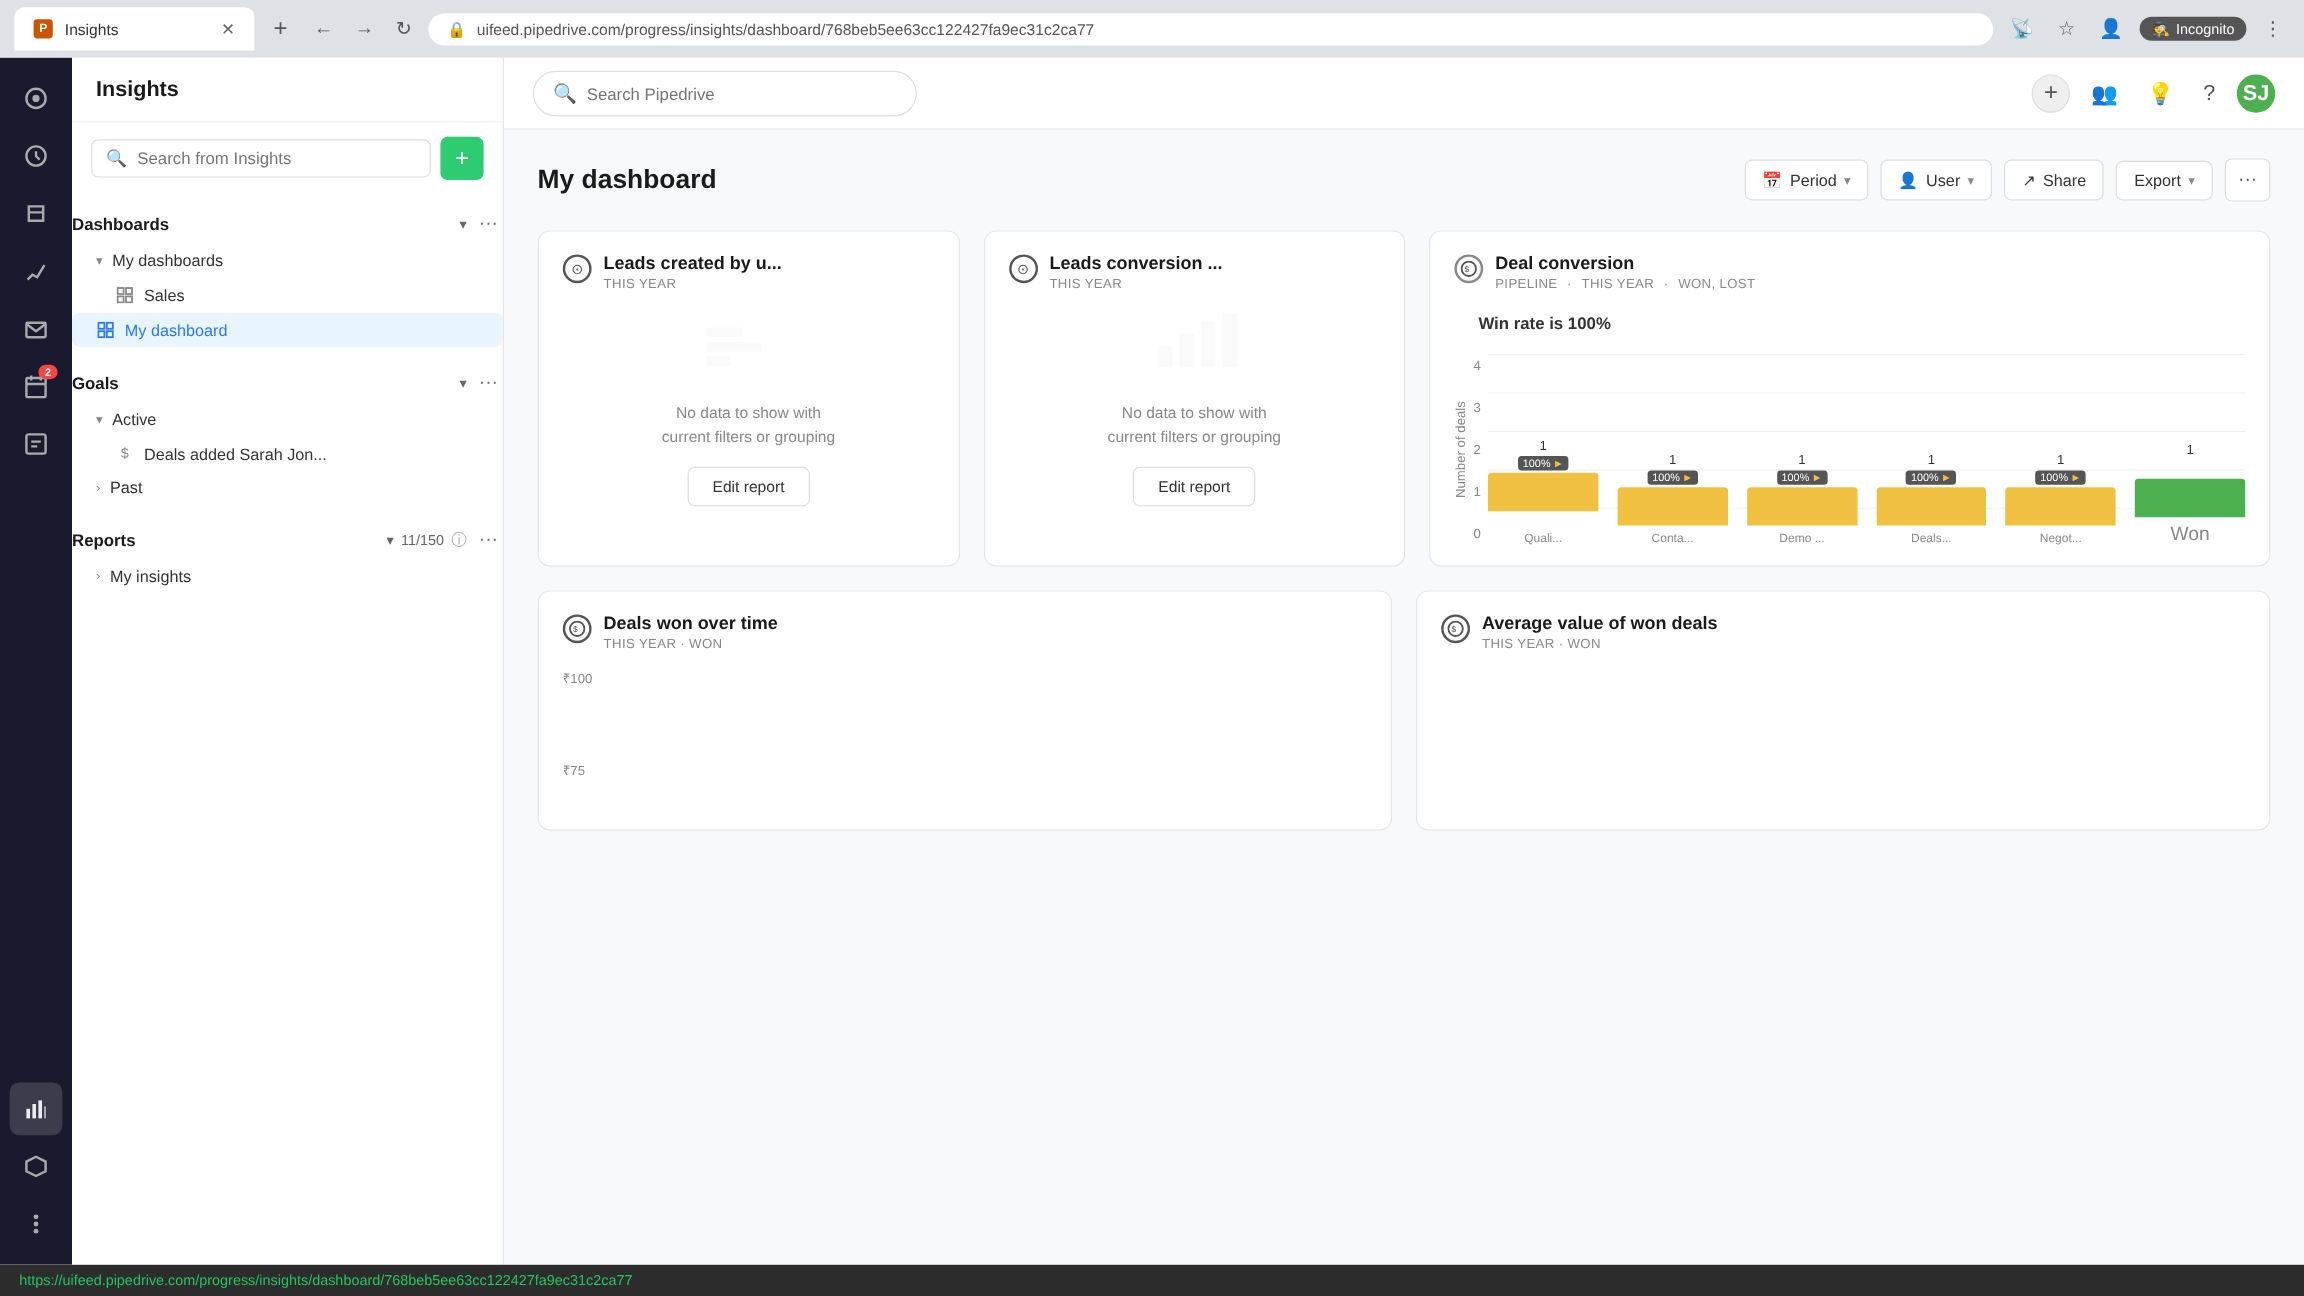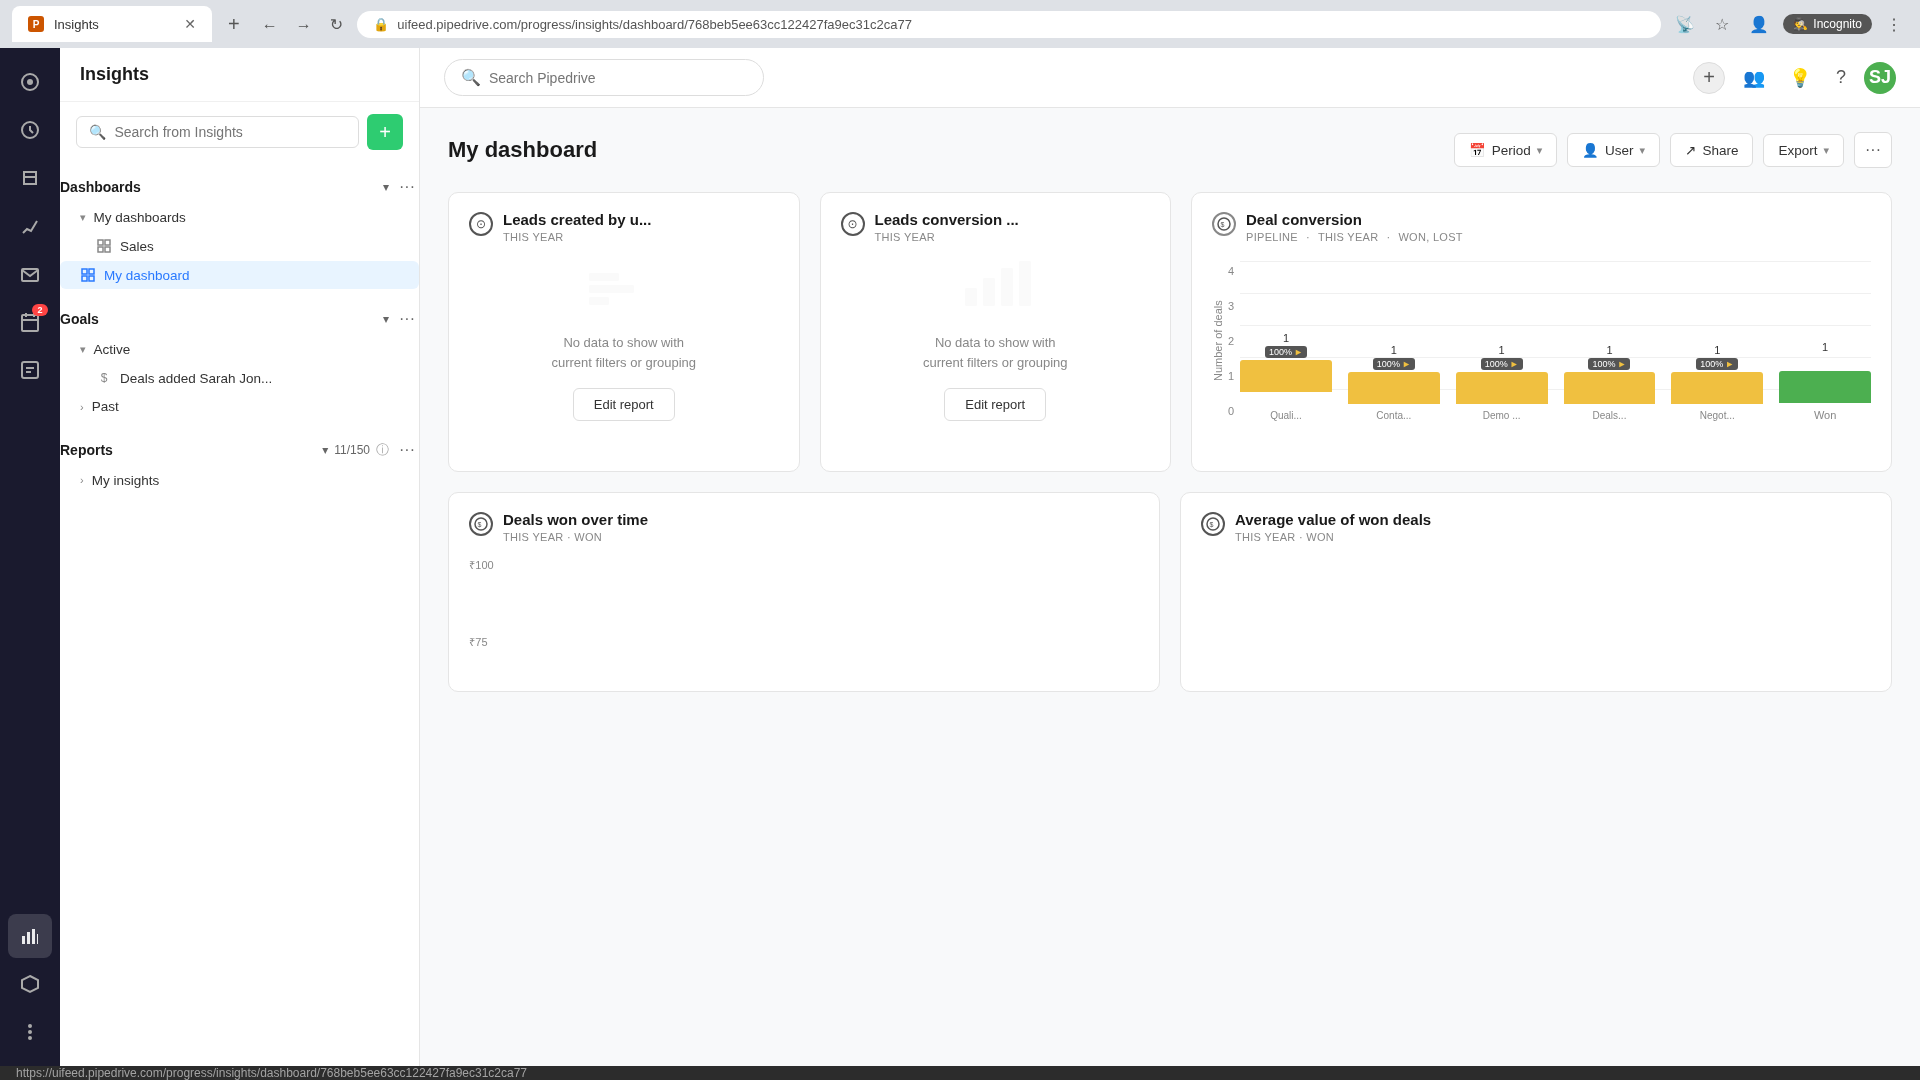--- a/index.html
+++ b/index.html
@@ -94,21 +94,21 @@
     .card-subtitle { font-size: 11px; color: #888; margin-top: 3px; letter-spacing: 0.3px; }
     .card-body { padding: 0 20px 20px; display: flex; flex-direction: column; align-items: center; justify-content: center; min-height: 180px; }
     .card-empty-icon { margin-bottom: 16px; opacity: 0.2; }
     .card-empty-text { font-size: 13px; color: #888; text-align: center; line-height: 1.5; }
     .card-edit-btn { margin-top: 16px; border: 1px solid #ddd; border-radius: 6px; padding: 8px 20px; background: #fff; cursor: pointer; font-size: 13px; color: #333; }
 
     
     .win-rate-title { font-size: 14px; font-weight: 600; color: #333; margin: 0 20px 10px; padding-top: 4px; }
 
     
-    .status-bar { background: #2c2c2c; color: #a3a3a3; font-size: 12px; padding: 4px 16px; height: 14px; display: flex; align-items: center; flex-shrink: 0; }
+    .status-bar { background: #2c2c2c; color: #22c55e; font-size: 12px; padding: 4px 16px; height: 26px; display: flex; align-items: center; flex-shrink: 0; }
 
     .sidebar-info-icon { color: #aaa; font-size: 13px; cursor: pointer; }
   </style>
 </head>
 <body>
 
 <div class="browser-chrome">
   <div class="browser-tab">
     <div class="browser-tab-favicon">P</div>
     <span>Insights</span>
@@ -399,20 +399,23 @@
               <div class="card-subtitle" style="display:flex;gap:8px;">
                 <span>PIPELINE</span>
                 <span>·</span>
                 <span>THIS YEAR</span>
                 <span>·</span>
                 <span>WON, LOST</span>
               </div>
             </div>
           </div>
 
+          <div style="padding: 4px 20px 0;">
+            <div class="win-rate-title">Win rate is 100%</div>
+          </div>
 
           <div style="padding: 8px 20px 16px; display: flex; gap: 0;">
 
             <div style="display:flex;align-items:center;justify-content:center;writing-mode:vertical-rl;transform:rotate(180deg);font-size:11px;color:#888;margin-right:4px;white-space:nowrap;">Number of deals</div>
 
             <div style="display:flex;flex-direction:column;justify-content:space-between;height:160px;padding:4px 0;margin-right:6px;">
               <span style="font-size:11px;color:#888;">4</span>
               <span style="font-size:11px;color:#888;">3</span>
               <span style="font-size:11px;color:#888;">2</span>
               <span style="font-size:11px;color:#888;">1</span>
@@ -474,21 +477,21 @@
                   <span style="color:#f0c040;">►</span>
                 </div>
                 <div style="width:100%;height:32px;background:#f0c040;border-radius:3px 3px 0 0;"></div>
                 <span style="font-size:10px;color:#888;margin-top:4px;">Negot...</span>
               </div>
 
               <div style="display:flex;flex-direction:column;align-items:center;flex:1;gap:2px;z-index:1;">
                 <span style="font-size:11px;color:#333;font-weight:500;">1</span>
                 <div style="height:14px;"></div>
                 <div style="width:100%;height:32px;background:#4caf50;border-radius:3px 3px 0 0;"></div>
-                <span style="font-size:11px;color:#888;margin-top:4px;">Won</span>
+                <span style="font-size:16px;color:#888;margin-top:4px;">Won</span>
               </div>
             </div>
           </div>
         </div>
       </div>
 
       <div class="cards-row">
 
         <div class="card" style="flex:1;min-height:200px;">
           <div class="card-header">

